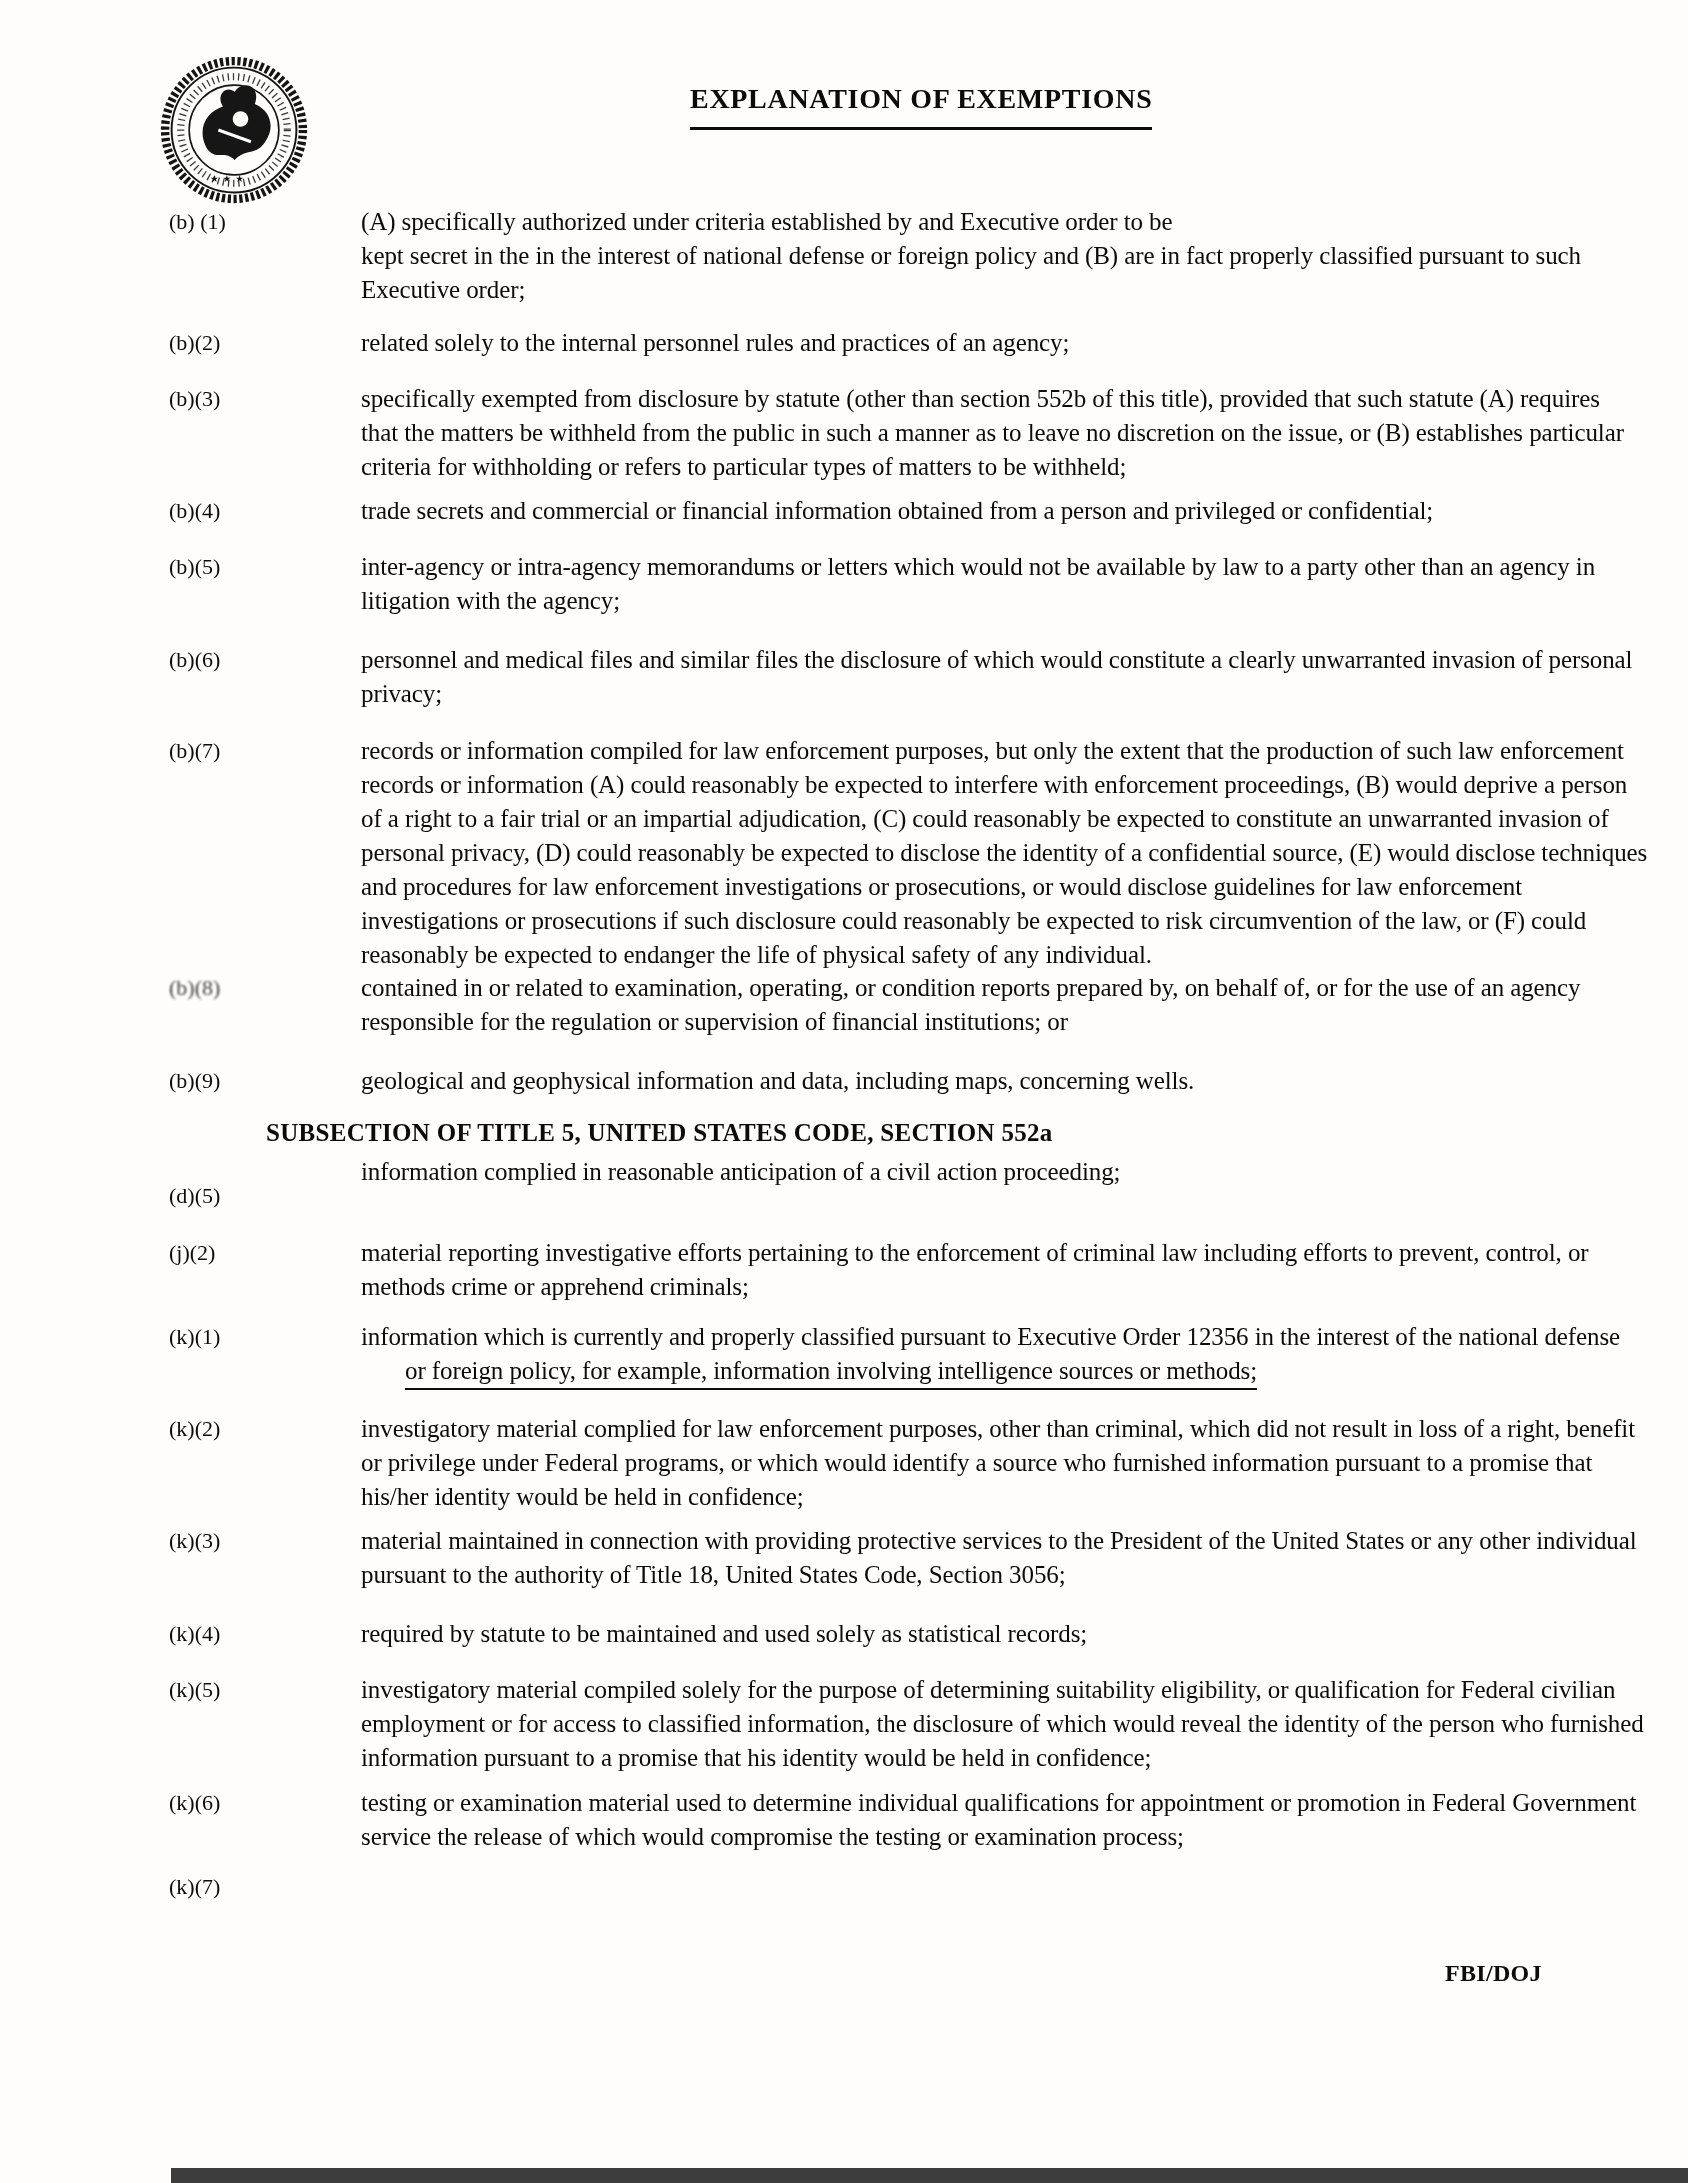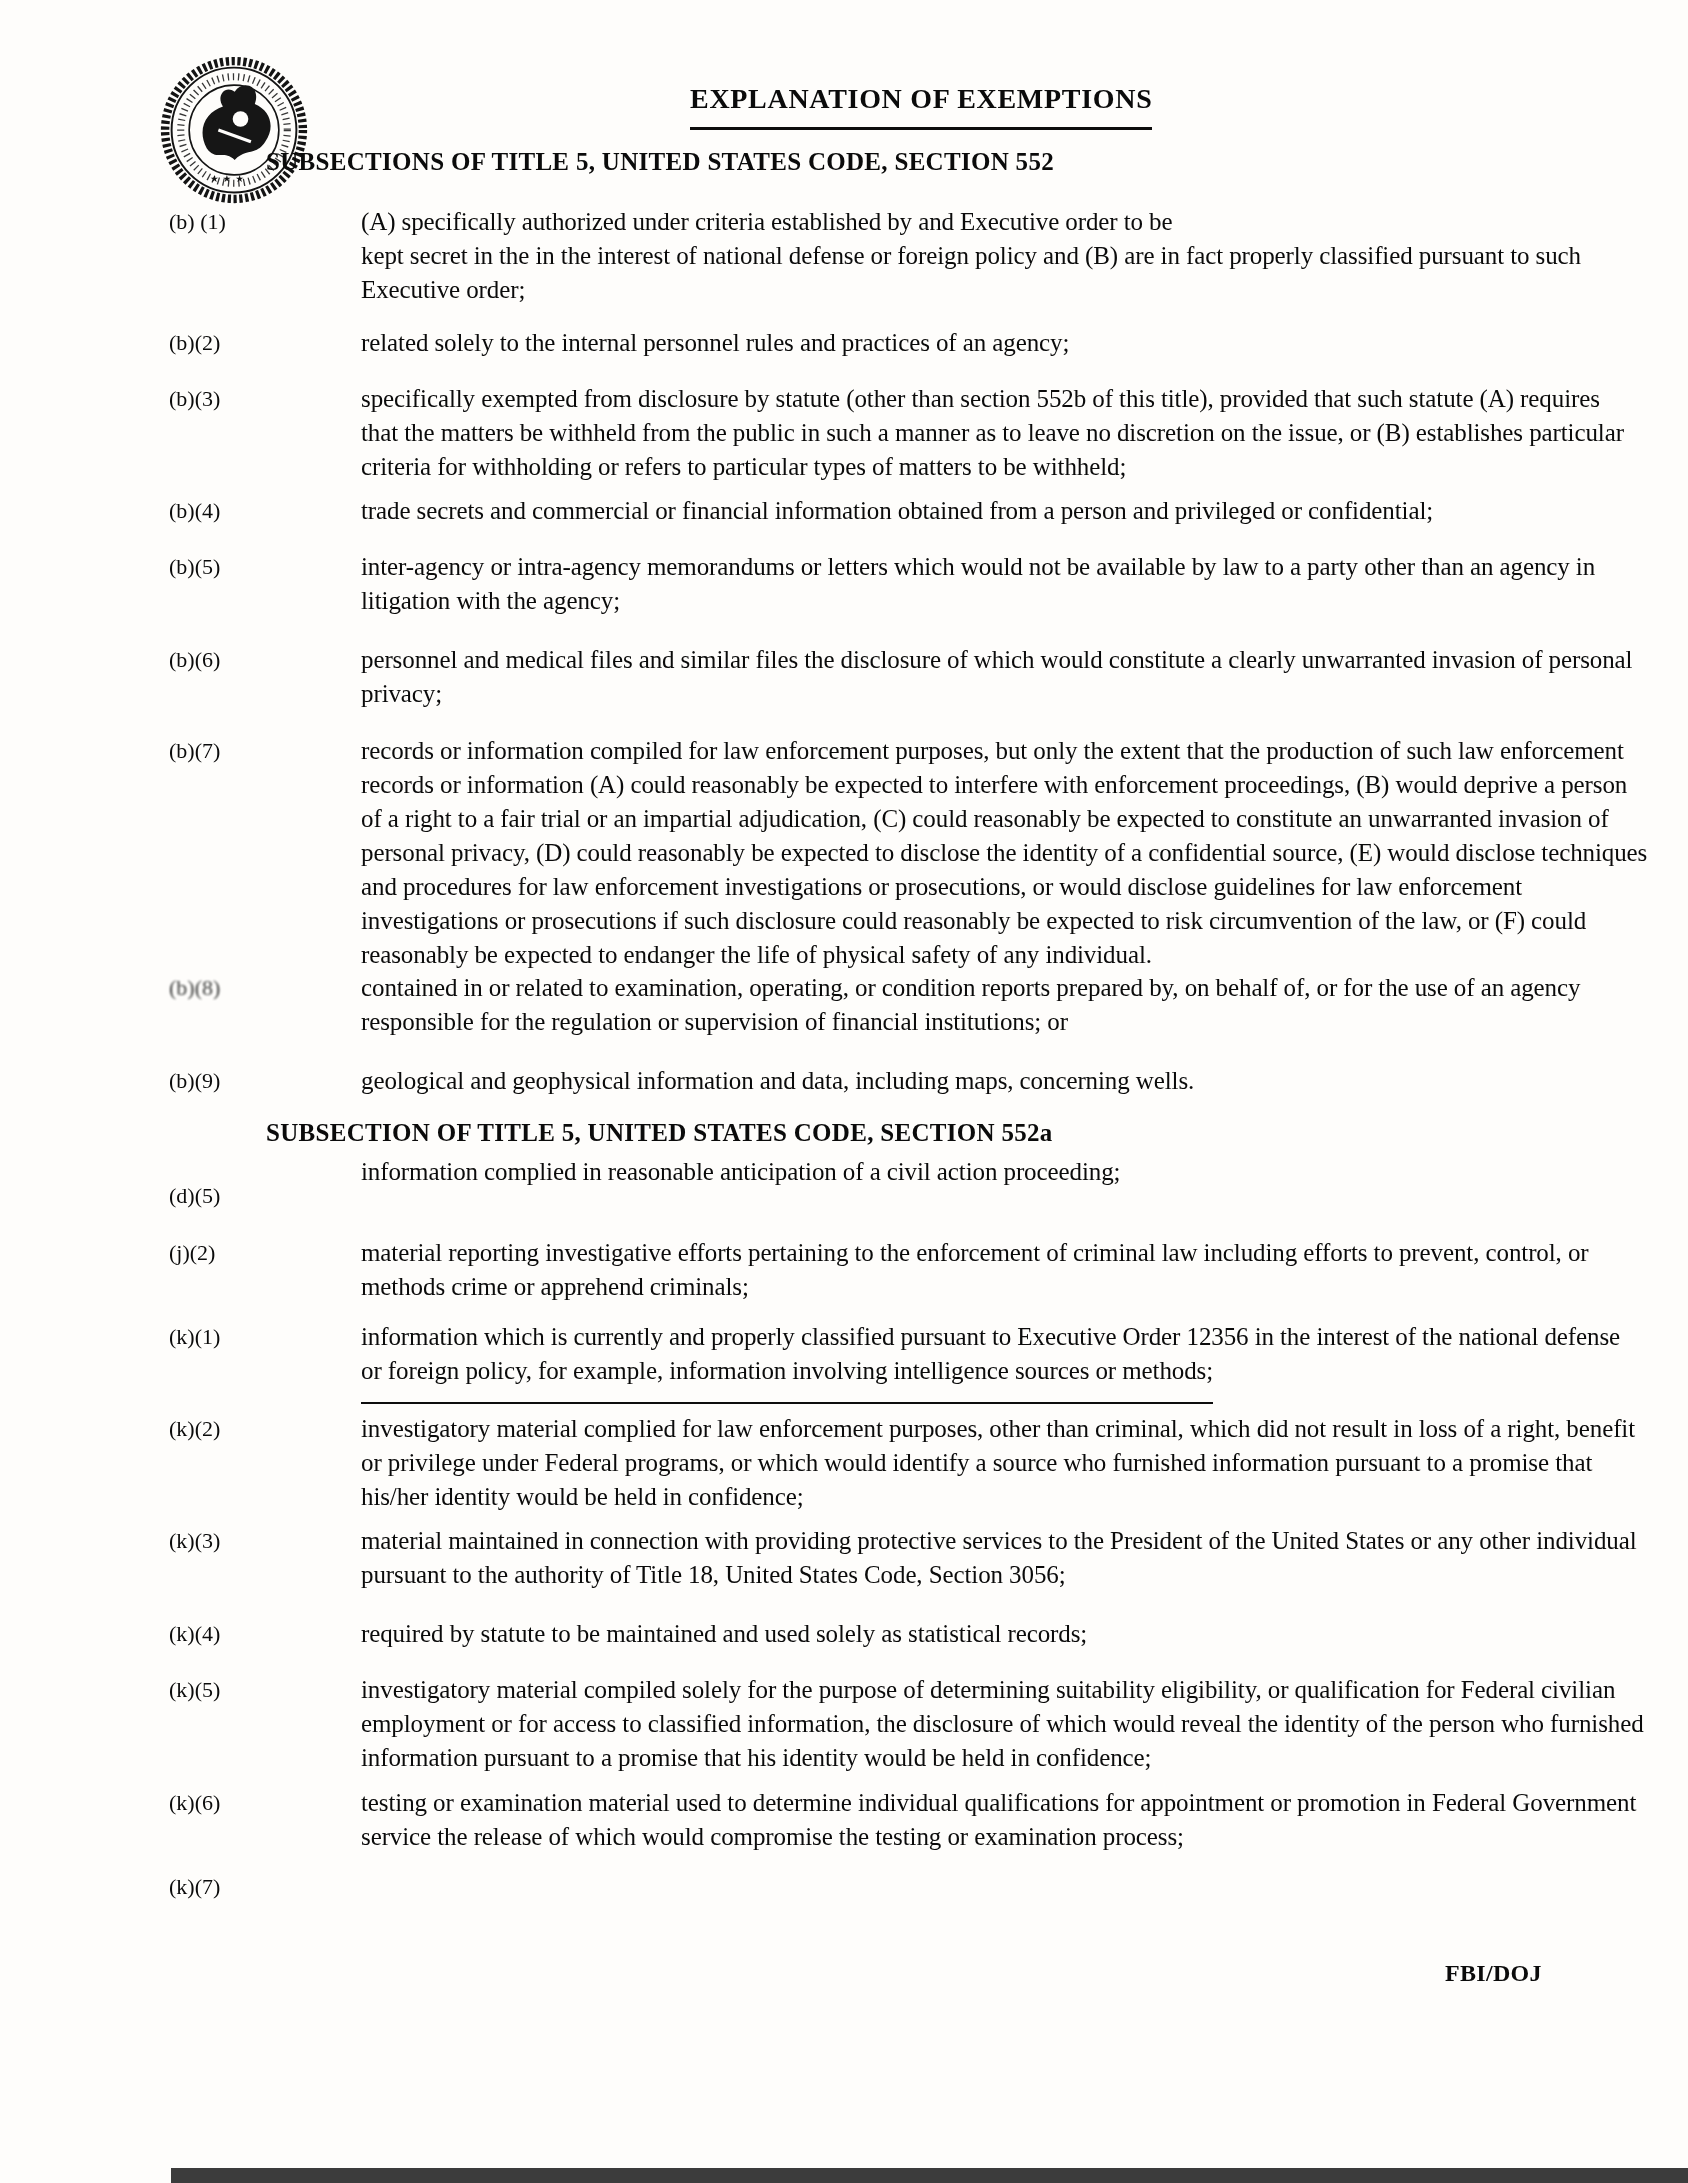--- a/index.html
+++ b/index.html
@@ -29,21 +29,22 @@
     white-space:nowrap;
   }
   .item-text {
     position:absolute; left:361px; width:1291px;
     font-size:25px; line-height:34px;
     white-space:pre-line;
     letter-spacing:-0.1px;
   }
   .underlined {
     border-bottom:2.6px solid #0d0d0d;
-    padding-bottom:18px;
+    padding-bottom:4px;
+    margin-left:44px;
   }
   .smudged { filter:blur(0.9px); opacity:0.8; }
   .footer-mark {
     position:absolute; left:1445px; top:1960px;
     font-size:24px; font-weight:bold; letter-spacing:0.3px;
   }
   .seal {
     position:absolute; left:156px; top:52px;
     width:156px; height:156px;
   }
@@ -63,21 +64,20 @@
     <circle cx="120" cy="120" r="82" fill="none" stroke="#141414" stroke-width="11" stroke-dasharray="2 6" opacity="0.85"></circle>
     <circle cx="120" cy="120" r="69" fill="none" stroke="#141414" stroke-width="2.5"></circle>
     <path d="M78,148 C62,118 78,92 103,84 C92,68 106,50 121,61 C134,42 162,52 152,80 C176,90 184,116 168,138 C154,160 138,148 121,166 C104,150 92,168 78,148 Z" fill="#161616"></path>
     <circle cx="130" cy="103" r="12" fill="#fefdfb"></circle>
     <path d="M96,120 L146,138" stroke="#fefdfb" stroke-width="5"></path>
     <text x="83" y="200" font-size="15" fill="#141414" letter-spacing="6">★★★</text>
   </svg>
 
   <div class="doc-title">EXPLANATION OF EXEMPTIONS</div>
 
-  <div class="sec-heading" style="top:148px">SUBSECTIONS OF TITLE 5, UNITED STATES CODE, SECTION 552</div>
 
   <div class="item-label" style="top:205px">(b) (1)</div>
   <div class="item-text" style="top:205px">(A) specifically authorized under criteria established by and Executive order to be
 kept secret in the in the interest of national defense or foreign policy and (B) are in fact properly classified pursuant to such
 Executive order;</div>
 
   <div class="item-label" style="top:326px">(b)(2)</div>
   <div class="item-text" style="top:326px">related solely to the internal personnel rules and practices of an agency;</div>
 
   <div class="item-label" style="top:382px">(b)(3)</div>

